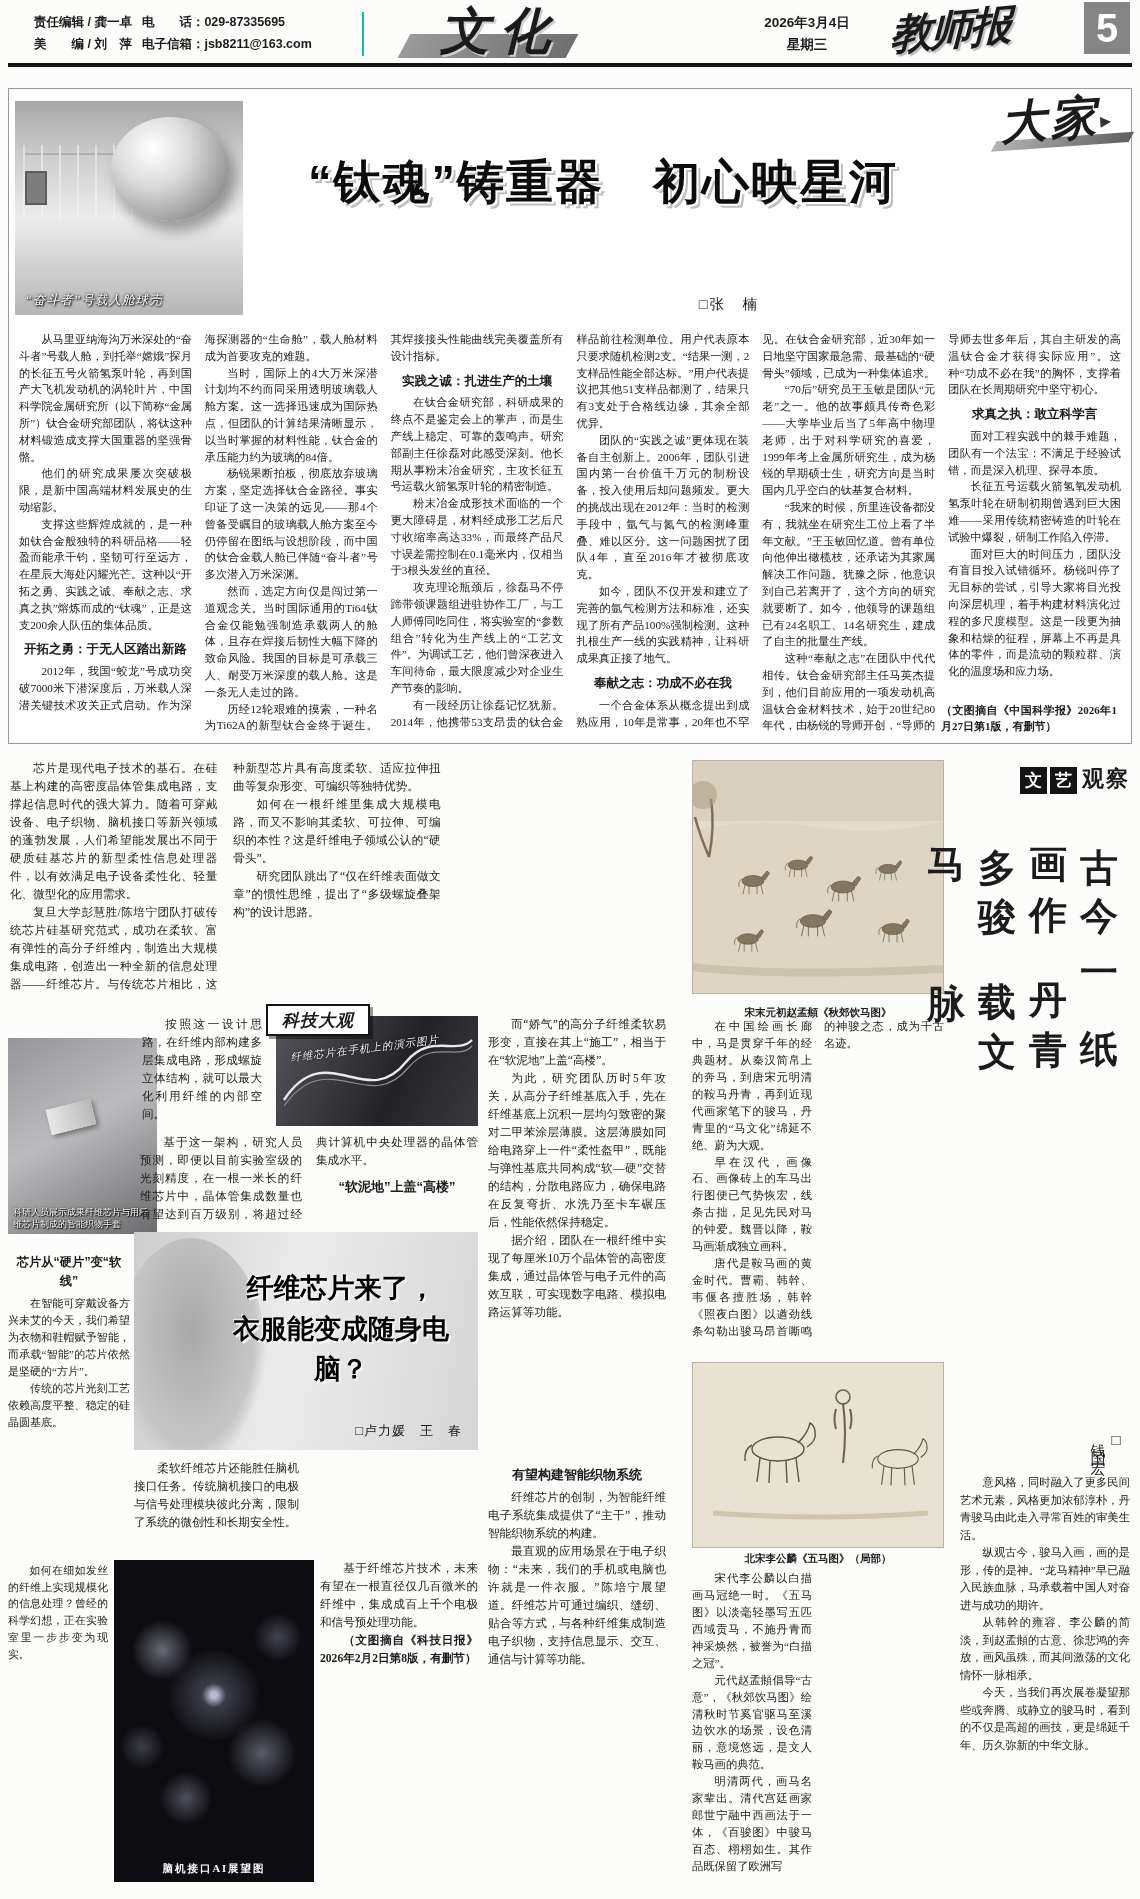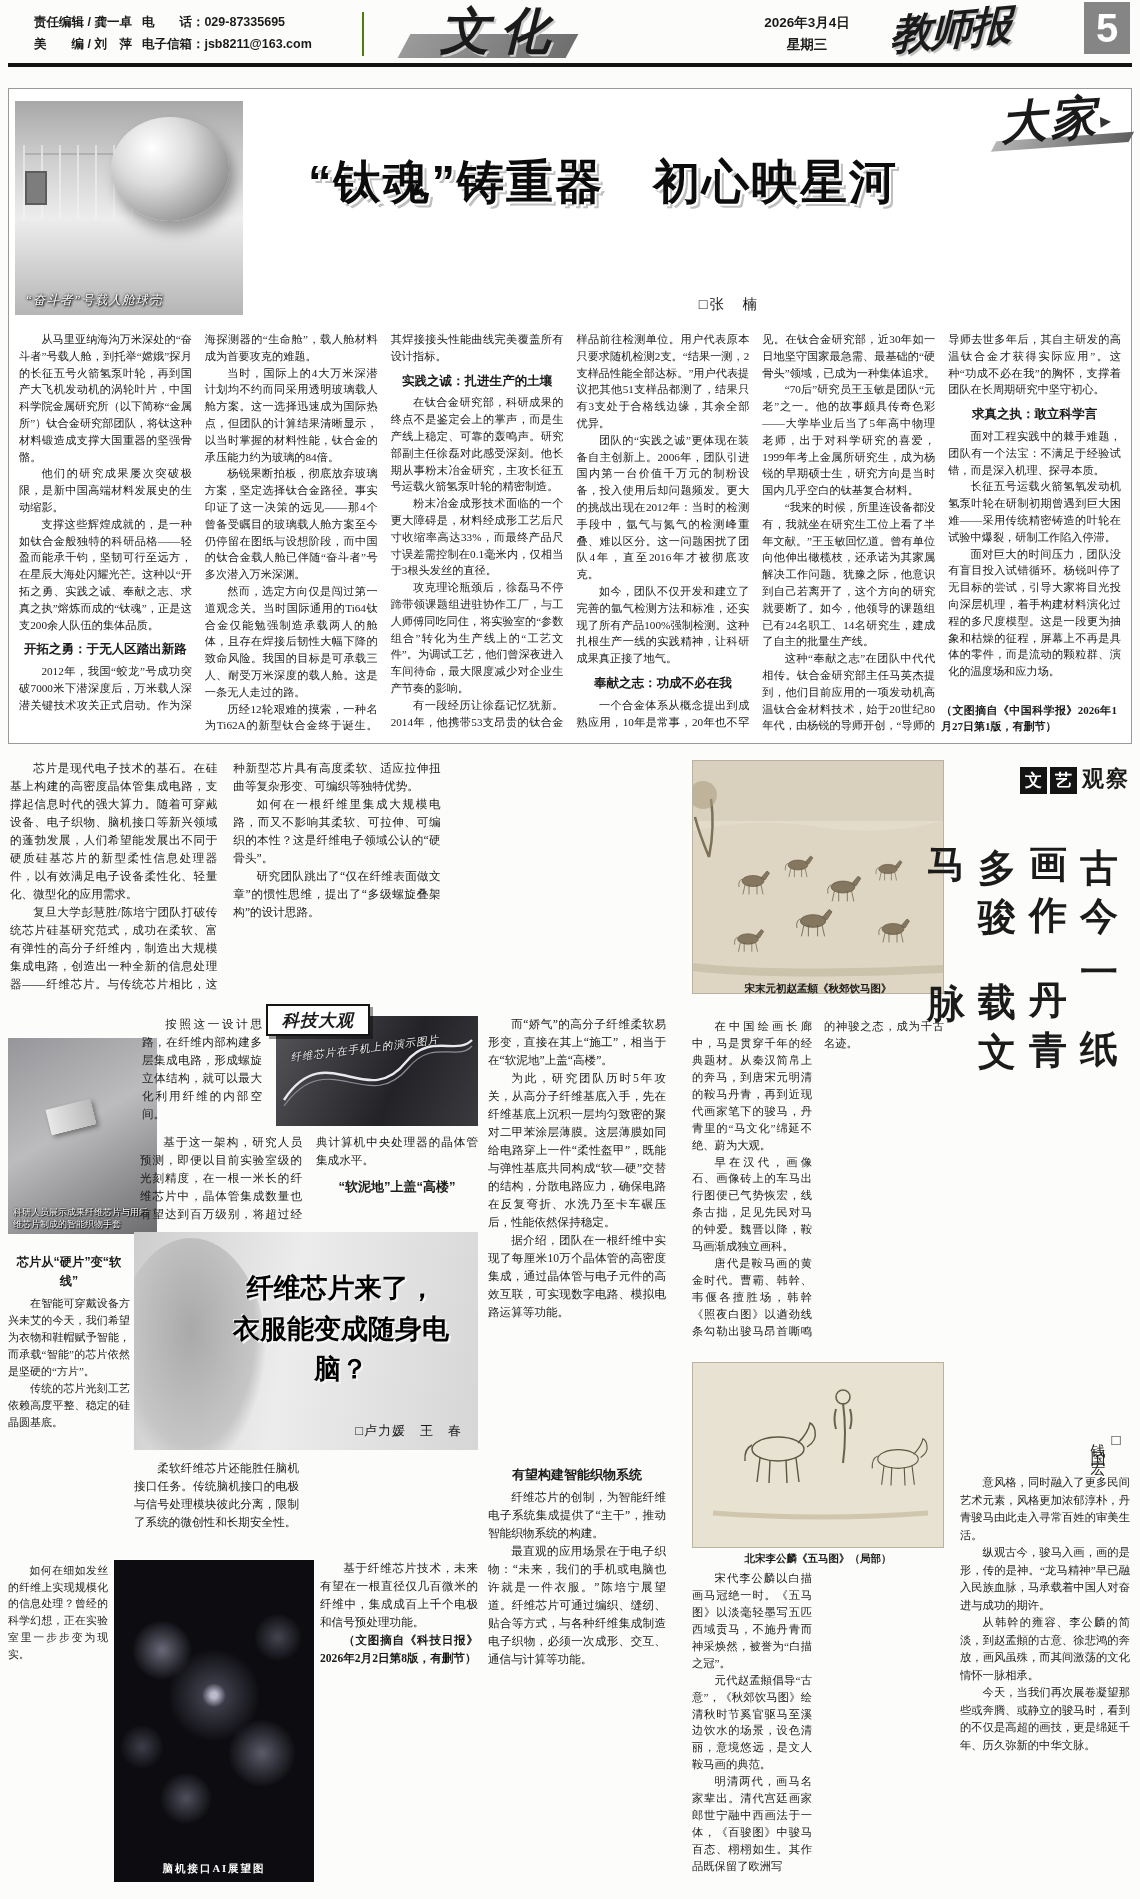--- a/index.html
+++ b/index.html
@@ -7,21 +7,21 @@
   .page {
     position:relative; width:1140px; height:1899px; margin:0 auto;
     background:#fcfcfa; color:#1b1b1b; overflow:hidden;
     font-family:"Liberation Serif","DejaVu Serif",serif;
   }
   .abs { position:absolute; }
 
   
   .masthead { left:0; top:0; width:1140px; height:66px; }
   .ed-info { left:34px; top:12px; width:330px; font-family:"Liberation Sans",sans-serif;
-    font-size:12.5px; font-weight:700; line-height:1.75; border-right:2px solid #4d7c0f; padding-right:16px; }
+    font-size:12.5px; font-weight:700; line-height:1.75; border-right:2px solid #14b8a6; padding-right:16px; }
   .ed-info span { display:inline-block; }
   .ed-info .val { margin-left:10px; font-weight:600; }
   .wh-shadow { left:404px; top:34px; width:168px; height:24px; background:linear-gradient(90deg,#9a9a9a,#6f6f6f);
     transform:skewX(-28deg); }
   .section-title { left:420px; top:-2px; width:160px; text-align:center; font-size:50px; font-weight:900;
     letter-spacing:10px; font-style:italic; text-shadow:2px 2px 0 #cfcfcf; }
   .date-block { left:742px; top:12px; width:130px; text-align:center; font-family:"Liberation Sans",sans-serif;
     font-size:13.5px; font-weight:700; line-height:1.6; }
   .paper-logo { left:890px; top:2px; font-size:42px; font-weight:900; font-style:italic;
     transform:rotate(-5deg) skewX(-6deg); letter-spacing:-2px; text-shadow:2px 2px 1px #bdbdbd; }
@@ -112,21 +112,21 @@
     font-size:10.5px; letter-spacing:2px;font-weight:bold; }
   .t-colL3 { left:0; top:804px; width:100px; height:324px; font-size:10.8px !important; }
   .t-mid3  { left:312px; top:802px; width:158px; height:326px; }
 
   
   .art { left:684px; top:0; width:252px; height:1132px; }
   .a-paint { left:0; width:252px; overflow:hidden; border:1px solid #b9b2a1; }
   .a-paint1 { top:2px; height:234px; }
   .a-paint2 { top:604px; height:186px; }
   .a-cap { left:0; width:252px; text-align:center; font-size:10.5px; font-weight:700; }
-  .a-cap1 { top:224px; } .a-cap2 { top:794px; }
+  .a-cap1 { top:248px; } .a-cap2 { top:794px; }
   .a-cols { left:0; width:252px; column-count:2; column-gap:12px; column-fill:auto; overflow:hidden;
     font-size:11.3px; line-height:1.5; text-align:justify; }
   .a-cols1 { top:260px; height:338px; }
   .a-cols2 { top:812px; height:318px; }
 
   
   .strip { left:948px; top:0; width:176px; height:1132px; }
   .s-label { right:2px; top:6px; text-align:right; }
   .s-label .boxed { display:inline-block; width:27px; height:27px; background:#141414; color:#fff;
     font-family:"Liberation Sans",sans-serif; font-weight:900; font-size:17px; line-height:27px;
@@ -250,21 +250,21 @@
           <p class="pp">传统的芯片光刻工艺依赖高度平整、稳定的硅晶圆基底。</p>
         </div>
       <div class="abs t-colR t-flow">
           <p class="pp">而“娇气”的高分子纤维柔软易形变，直接在其上“施工”，相当于在“软泥地”上盖“高楼”。</p>
           <p class="pp">为此，研究团队历时5年攻关，从高分子纤维基底入手，先在纤维基底上沉积一层均匀致密的聚对二甲苯涂层薄膜。这层薄膜如同给电路穿上一件“柔性盔甲”，既能与弹性基底共同构成“软—硬”交替的结构，分散电路应力，确保电路在反复弯折、水洗乃至卡车碾压后，性能依然保持稳定。</p>
           <p class="pp">据介绍，团队在一根纤维中实现了每厘米10万个晶体管的高密度集成，通过晶体管与电子元件的高效互联，可实现数字电路、模拟电路运算等功能。</p>
         </div>
       <div class="abs t-colR2 t-flow">
           <p class="hh">有望构建智能织物系统</p>
           <p class="pp">纤维芯片的创制，为智能纤维电子系统集成提供了“主干”，推动智能织物系统的构建。</p>
-          <p class="pp">最直观的应用场景在于电子织物：“未来，我们的手机或电脑也许就是一件衣服。”陈培宁展望道。纤维芯片可通过编织、缝纫、贴合等方式，与各种纤维集成制造电子织物，必须一次成形、交互、通信与计算等功能。</p>
+          <p class="pp">最直观的应用场景在于电子织物：“未来，我们的手机或电脑也许就是一件衣服。”陈培宁展望道。纤维芯片可通过编织、缝纫、贴合等方式，与各种纤维集成制造电子织物，支持信息显示、交互、通信与计算等功能。</p>
         </div>
       <div class="abs t-mid4 t-flow">
           <p class="pp">柔软纤维芯片还能胜任脑机接口任务。传统脑机接口的电极与信号处理模块彼此分离，限制了系统的微创性和长期安全性。</p>
         </div>
 
       <div class="abs t-neuro">
         <div class="cap">脑机接口AI展望图</div>
       </div>
       <div class="abs t-colL3 t-flow">
           <p class="pp">如何在细如发丝的纤维上实现规模化的信息处理？曾经的科学幻想，正在实验室里一步步变为现实。</p>

